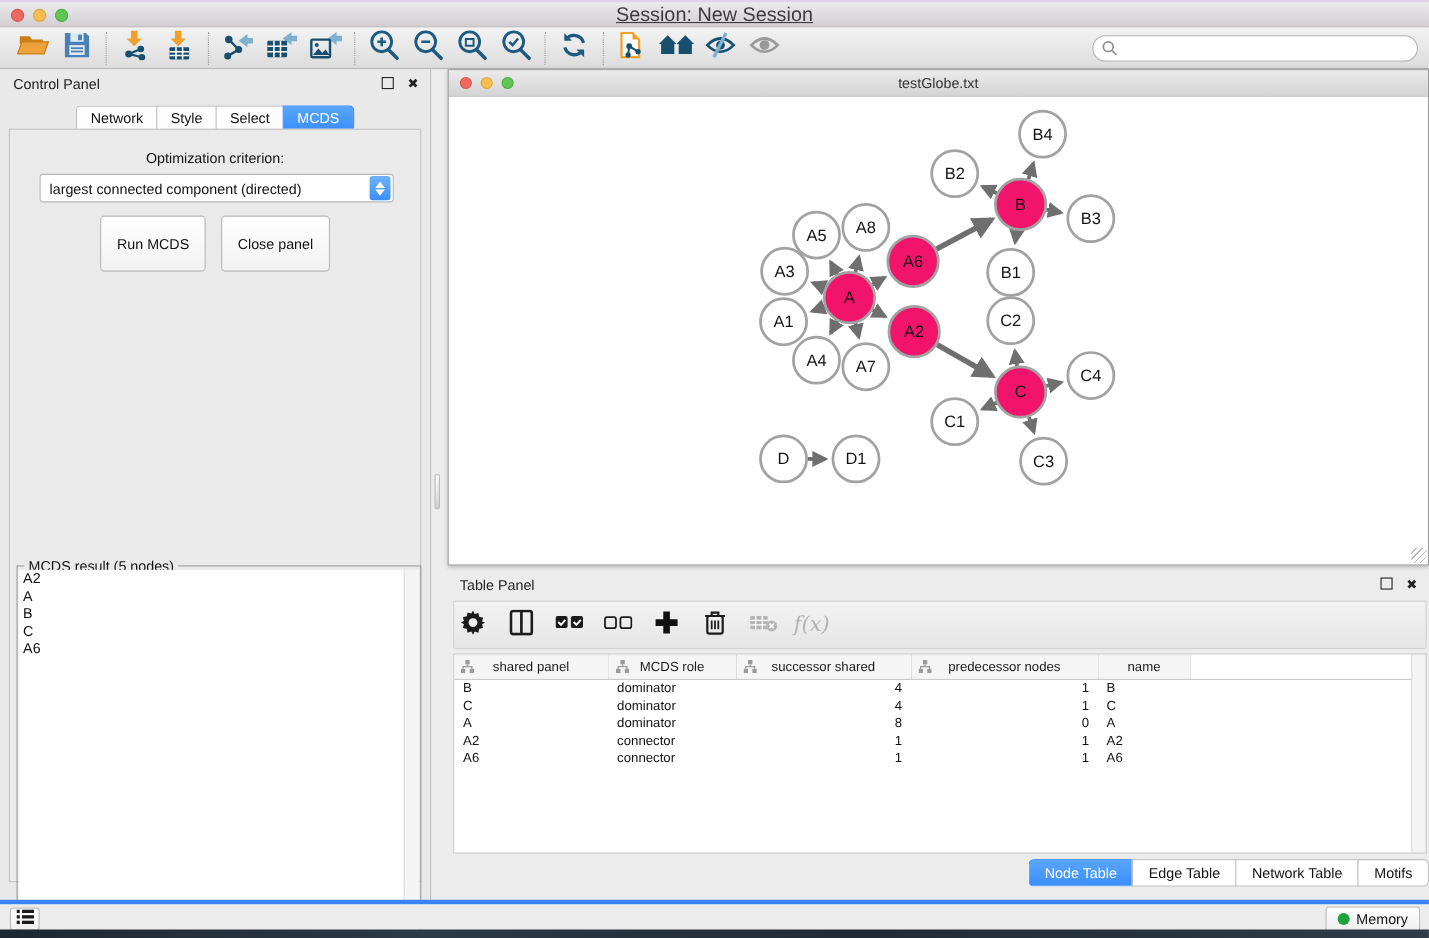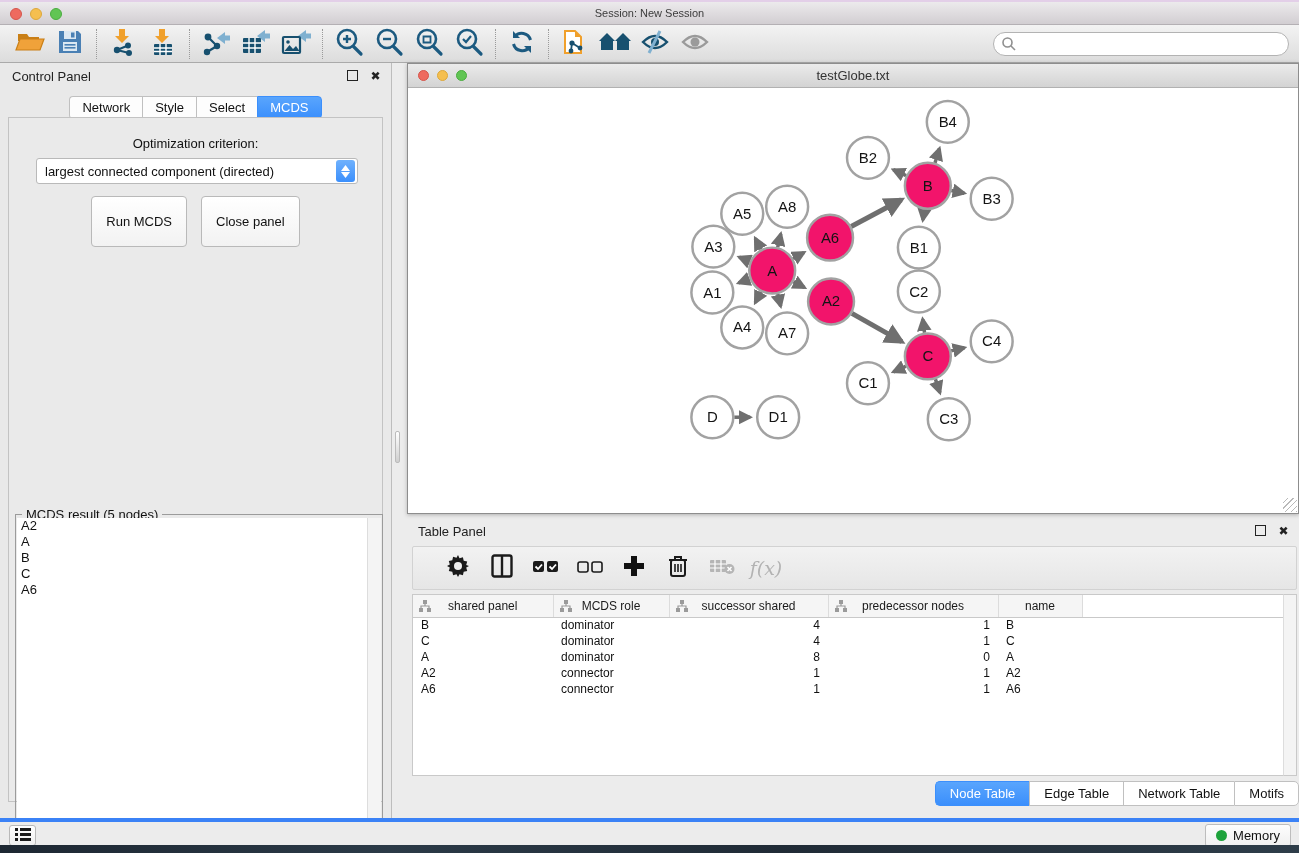--- a/index.html
+++ b/index.html
@@ -4,21 +4,21 @@
 <style>
   * { margin:0; padding:0; box-sizing:border-box; }
   html,body { width:1299px; height:853px; }
   body { font-family:"Liberation Sans", sans-serif; background:#ececec; position:relative; overflow:hidden; }
   #app { position:absolute; inset:0; }
 
   
   #titlebar { position:absolute; left:0; top:0; right:0; height:25px;
     background:linear-gradient(#eceaec,#d2ced2); border-top:2px solid #e3cfe8;
     border-bottom:1px solid #b4b0b4; text-align:center; }
-  #titlebar .title { line-height:23px; font-size:11px; color:#3c3c3c; }
+  #titlebar .title { line-height:23px; font-size:18px; color:#3c3c3c;text-decoration:underline; }
   .lights { position:absolute; left:10px; top:6px; display:flex; gap:8px; }
   .light { width:12px; height:12px; border-radius:50%; }
   .light.red { background:#ee6a5f; border:1px solid #d5554b; }
   .light.yellow { background:#f5bf4f; border:1px solid #dda83a; }
   .light.green { background:#61c554; border:1px solid #4aad3f; }
 
   
   #toolbar { position:absolute; left:0; top:25px; right:0; height:38px;
     background:linear-gradient(#f3f3f3,#dcdcdc); border-bottom:1px solid #aaa;
     display:flex; align-items:center; padding:0 10px; }
@@ -83,21 +83,21 @@
   #net-canvas { position:absolute; left:0; top:24px; right:0; bottom:0; background:#fff; }
   #graph-svg { width:100%; height:100%; }
   #resize-grip { position:absolute; right:1px; bottom:1px; width:14px; height:14px;
     background:repeating-linear-gradient(135deg, transparent 0 3px, #b9b9b9 3px 4px); }
 
   
   #table-panel { position:absolute; left:17px; right:0; top:457px; bottom:6px; background:#ececec; }
   #tp-header { position:absolute; left:8px; top:4px; font-size:13px; color:#222; }
   #tp-toolbar { position:absolute; left:2px; right:2px; top:26px; height:44px;
     background:linear-gradient(#f2f2f2,#e6e6e6); border:1px solid #d2d2d2; border-radius:2px;
-    display:flex; align-items:center; padding-left:28px; gap:10px; }
+    display:flex; align-items:center; padding-left:0; gap:10px; }
   .tp-icon { width:34px; height:34px; display:flex; align-items:center; justify-content:center; cursor:pointer; }
   .fx-label { font-family:"DejaVu Serif", serif; font-style:italic; font-size:19px; color:#b2b2b2; }
   #tp-table { position:absolute; left:2px; right:2px; top:74px; bottom:36px; background:#fff;
     border:1px solid #c9c9c9; overflow:hidden; }
   #tp-grid { width:100%; border-collapse:collapse; table-layout:fixed; }
   #tp-grid th { background:#f5f5f5; border-right:1px solid #dcdcdc; border-bottom:1px solid #c9c9c9;
     font-size:12px; font-weight:normal; color:#1a1a1a; height:22px; text-align:center; position:relative; }
   #tp-grid th .hicon { position:absolute; left:6px; top:5px; }
   #tp-grid td { font-size:12px; color:#111; height:16px; padding:0 8px; white-space:nowrap; }
   #tp-grid td.num { text-align:right; }

